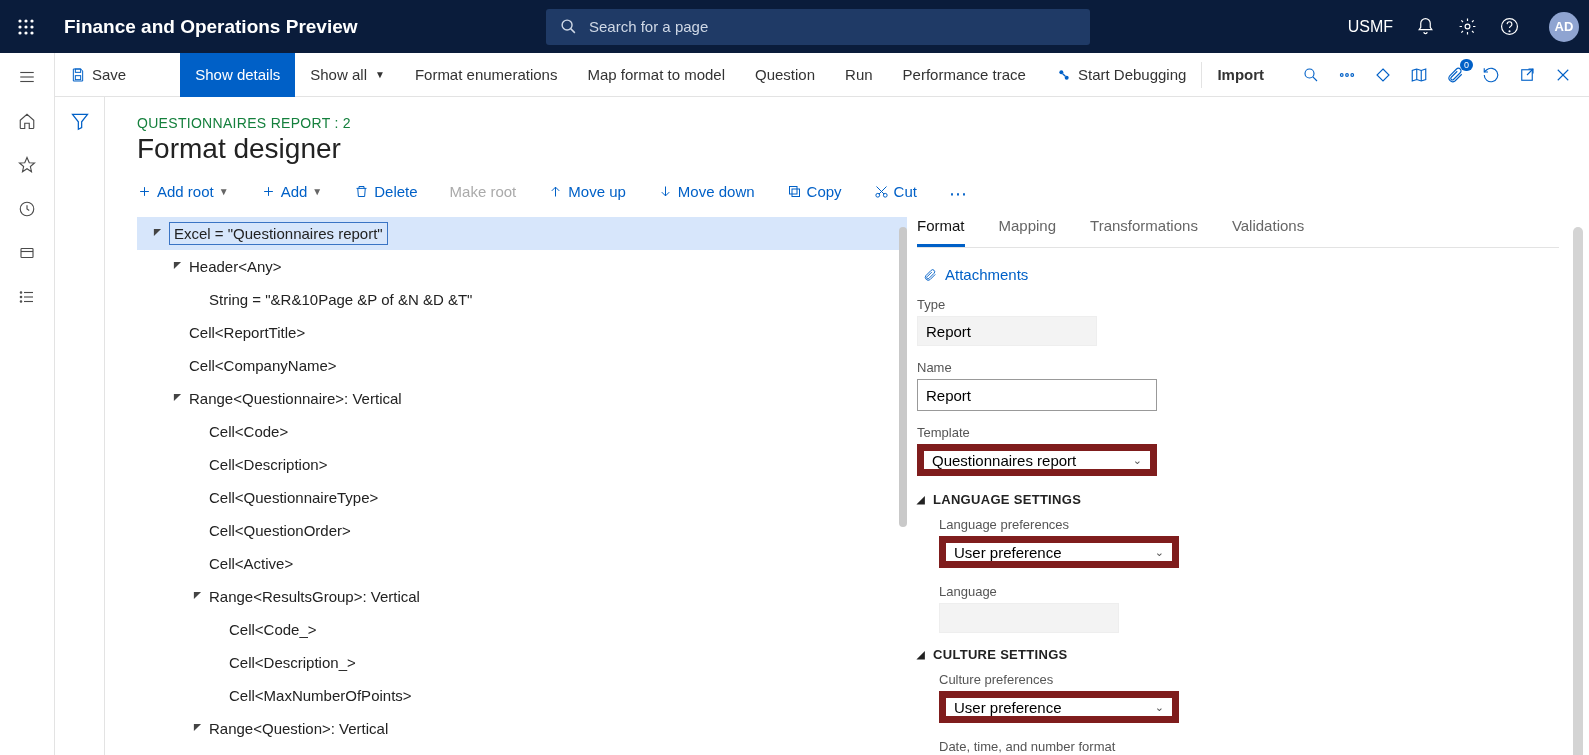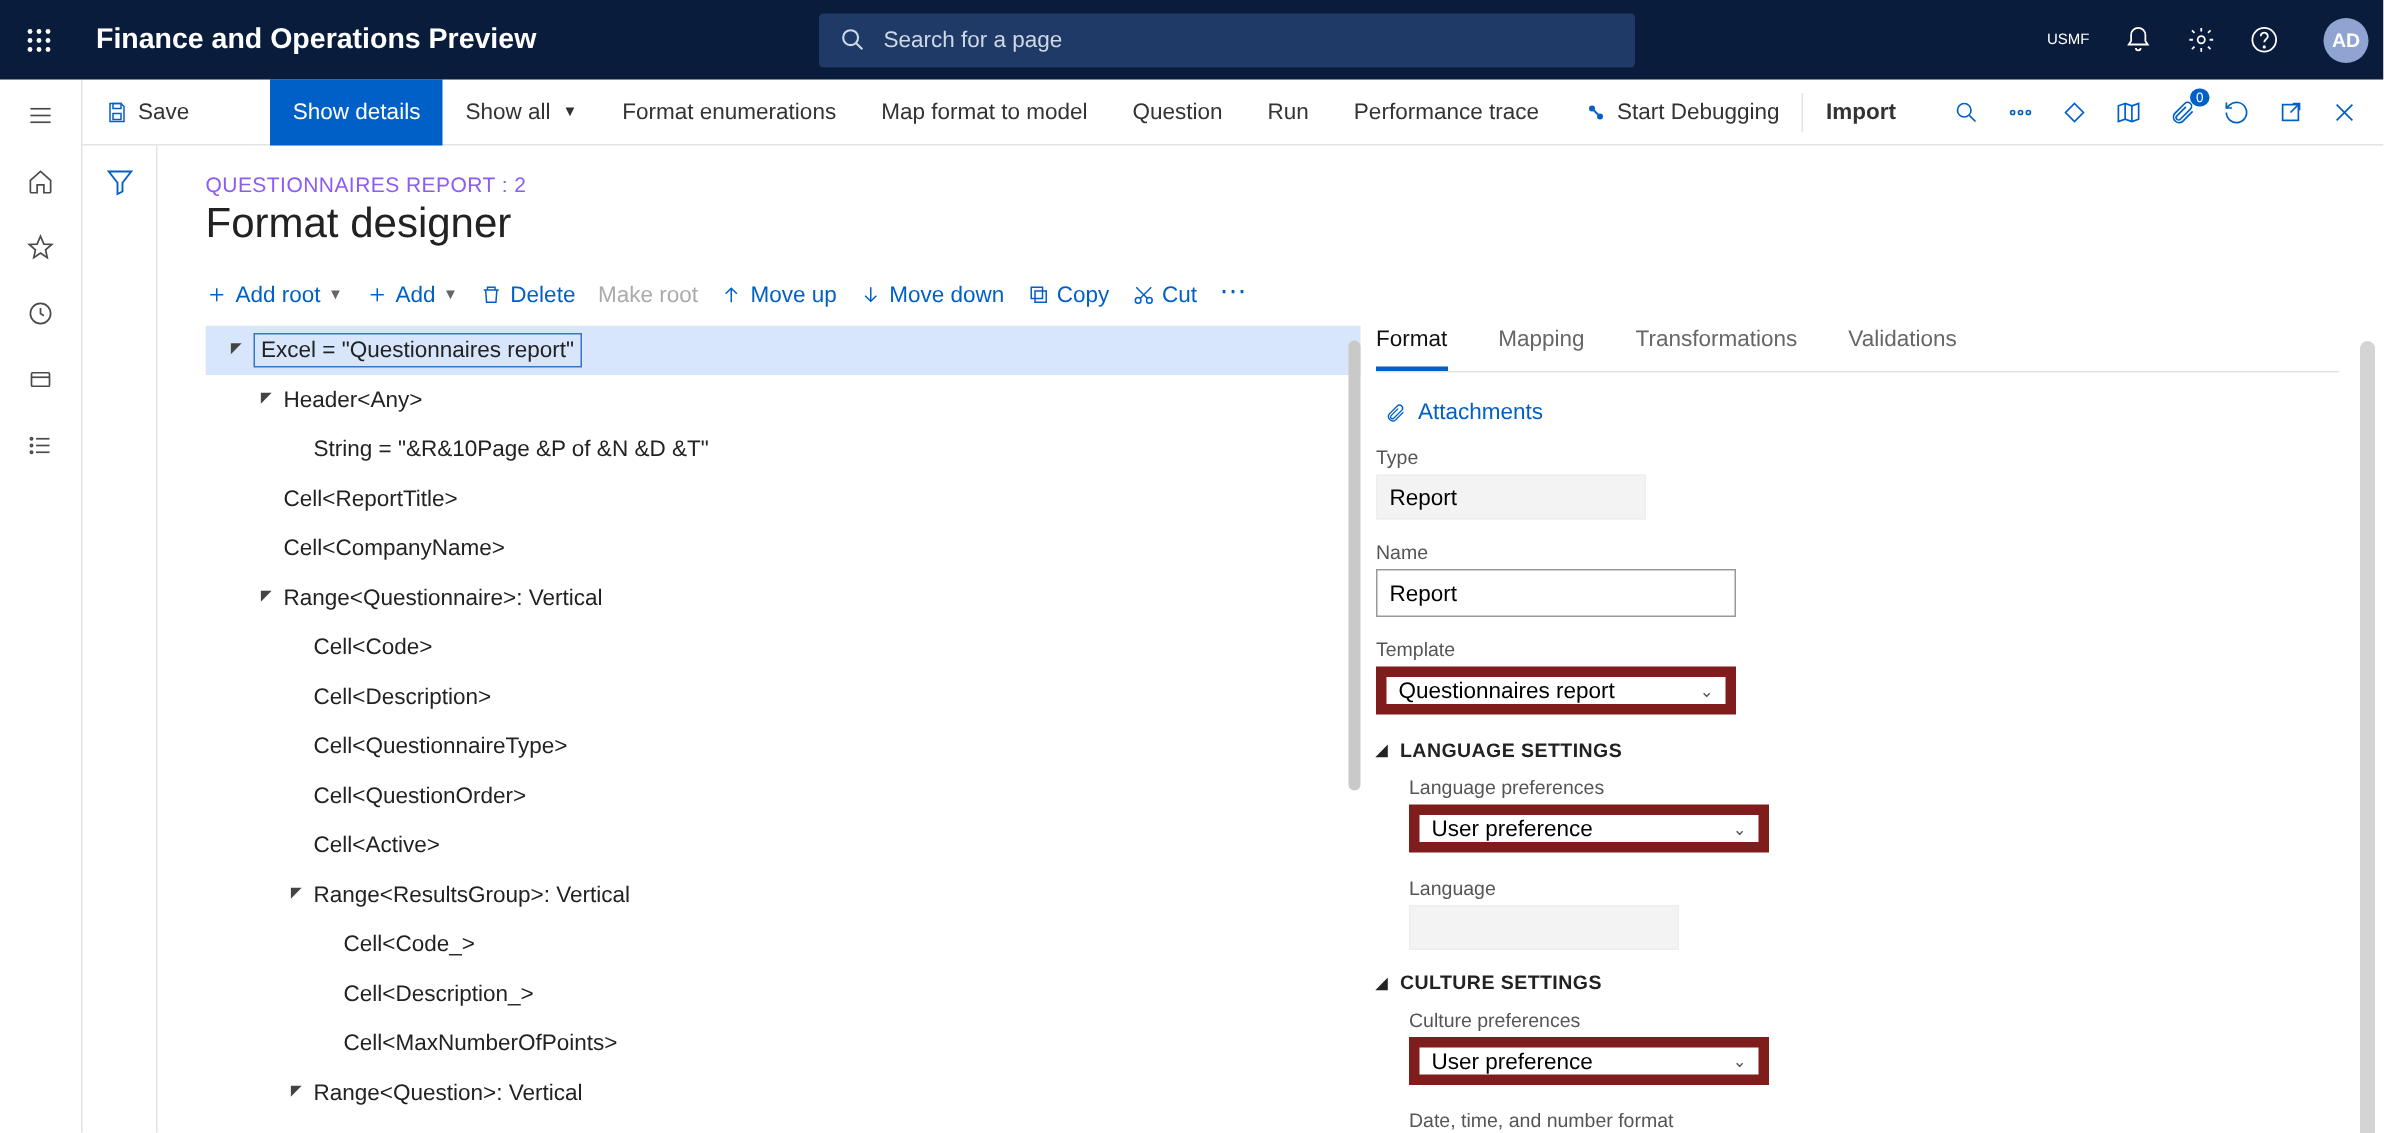--- a/index.html
+++ b/index.html
@@ -5,21 +5,21 @@
 * { margin:0; padding:0; box-sizing:border-box; font-family:"Segoe UI",Arial,sans-serif; }
 html,body { width:1589px; height:755px; overflow:hidden; background:#fff; }
 .topbar { height:53px; background:#0a1c3b; color:#fff; display:flex; align-items:center; padding:0 10px; position:relative; }
 .waffle { width:32px; display:flex; justify-content:center; align-items:center; }
 .waffle svg { width:18px; height:18px; fill:#fff; }
 .app-title { margin-left:22px; font-size:19px; font-weight:600; }
 .search-box { position:absolute; left:546px; width:544px; height:36px; background:#1f3a66; border-radius:3px; display:flex; align-items:center; padding:0 14px; color:#cfd8e6; }
 .search-box svg { width:17px; height:17px; stroke:#cfd8e6; fill:none; stroke-width:2; margin-right:12px; }
 .search-box span { font-size:15px; }
 .topbar-right { margin-left:auto; display:flex; align-items:center; gap:22px; }
-.topbar-right .txt { font-size:10px; }
+.topbar-right .txt { font-size:16px; }
 .topbar-icon { width:20px; height:20px; display:flex; align-items:center; justify-content:center; }
 .topbar-icon svg { width:19px; height:19px; stroke:#fff; fill:none; stroke-width:1.5; }
 .avatar { width:30px; height:30px; border-radius:50%; background:#8fa4d1; color:#fff; font-size:13px; font-weight:600; display:flex; align-items:center; justify-content:center; margin-left:8px; }
 .body-row { display:flex; height:742px; }
 .leftrail { width:55px; border-right:1px solid #e3e3e3; display:flex; flex-direction:column; align-items:center; padding-top:12px; gap:20px; }
 .leftrail .ricon { width:24px; height:24px; display:flex; align-items:center; justify-content:center; color:#4a4a4a; }
 .leftrail .ricon svg { width:18px; height:18px; stroke:#4a4a4a; fill:none; stroke-width:1.5; }
 .main { flex:1; display:flex; flex-direction:column; }
 .toolbar { height:44px; border-bottom:1px solid #e3e3e3; display:flex; align-items:center; font-size:15px; }
 .tb-btn { height:44px; padding:0 15px; display:flex; align-items:center; gap:6px; color:#333; cursor:pointer; white-space:nowrap; }
@@ -29,23 +29,23 @@
 .tb-btn.debug svg { width:16px; height:16px; fill:#0060c7; }
 .tb-sep { width:1px; height:26px; background:#e3e3e3; }
 .tb-right { margin-left:auto; display:flex; align-items:center; gap:16px; padding-right:16px; }
 .tb-right .icn { width:20px; height:20px; display:flex; align-items:center; justify-content:center; position:relative; }
 .tb-right .icn svg { width:18px; height:18px; stroke:#0060c7; fill:none; stroke-width:1.5; }
 .tb-right .badge { position:absolute; top:-6px; right:-8px; background:#0060c7; color:#fff; border-radius:8px; font-size:9px; padding:1px 4px; }
 .content { flex:1; display:flex; overflow:hidden; }
 .filter-col { width:50px; border-right:1px solid #e3e3e3; display:flex; justify-content:center; padding-top:14px; }
 .filter-col svg { width:20px; height:20px; stroke:#0060c7; fill:none; stroke-width:1.5; }
 .workarea { flex:1; padding:18px 0 0 32px; display:flex; flex-direction:column; overflow:hidden; }
-.crumb { font-size:14px; color:#8b5cf6; letter-spacing:.3px; }
+.crumb { font-size:14px; color:#15803d; letter-spacing:.3px; }
 .page-title { font-size:28px; color:#222; margin-top:2px; font-weight:400; }
-.tree-toolbar { display:flex; align-items:flex-end; gap:15px; margin-top:18px; font-size:15px; }
+.tree-toolbar { display:flex; align-items:flex-start; gap:32px; margin-top:18px; font-size:15px; }
 .tt-btn { display:flex; align-items:center; gap:5px; color:#0060c7; cursor:pointer; }
 .tt-btn.disabled { color:#aaa; }
 .tt-btn svg { width:15px; height:15px; stroke:currentColor; fill:none; stroke-width:1.6; }
 .tt-btn .chev { font-size:10px; color:#666; }
 .dots { color:#0060c7; font-size:18px; letter-spacing:1px; }
 .lower { flex:1; display:flex; margin-top:12px; overflow:hidden; }
 .tree-wrap { width:770px; position:relative; }
 .tree-scroll { position:absolute; right:0; top:10px; width:8px; height:300px; background:#c9c9c9; border-radius:4px; }
 .tree { font-size:15px; color:#222; }
 .tree-row { height:33px; display:flex; align-items:center; padding-left:6px; }

